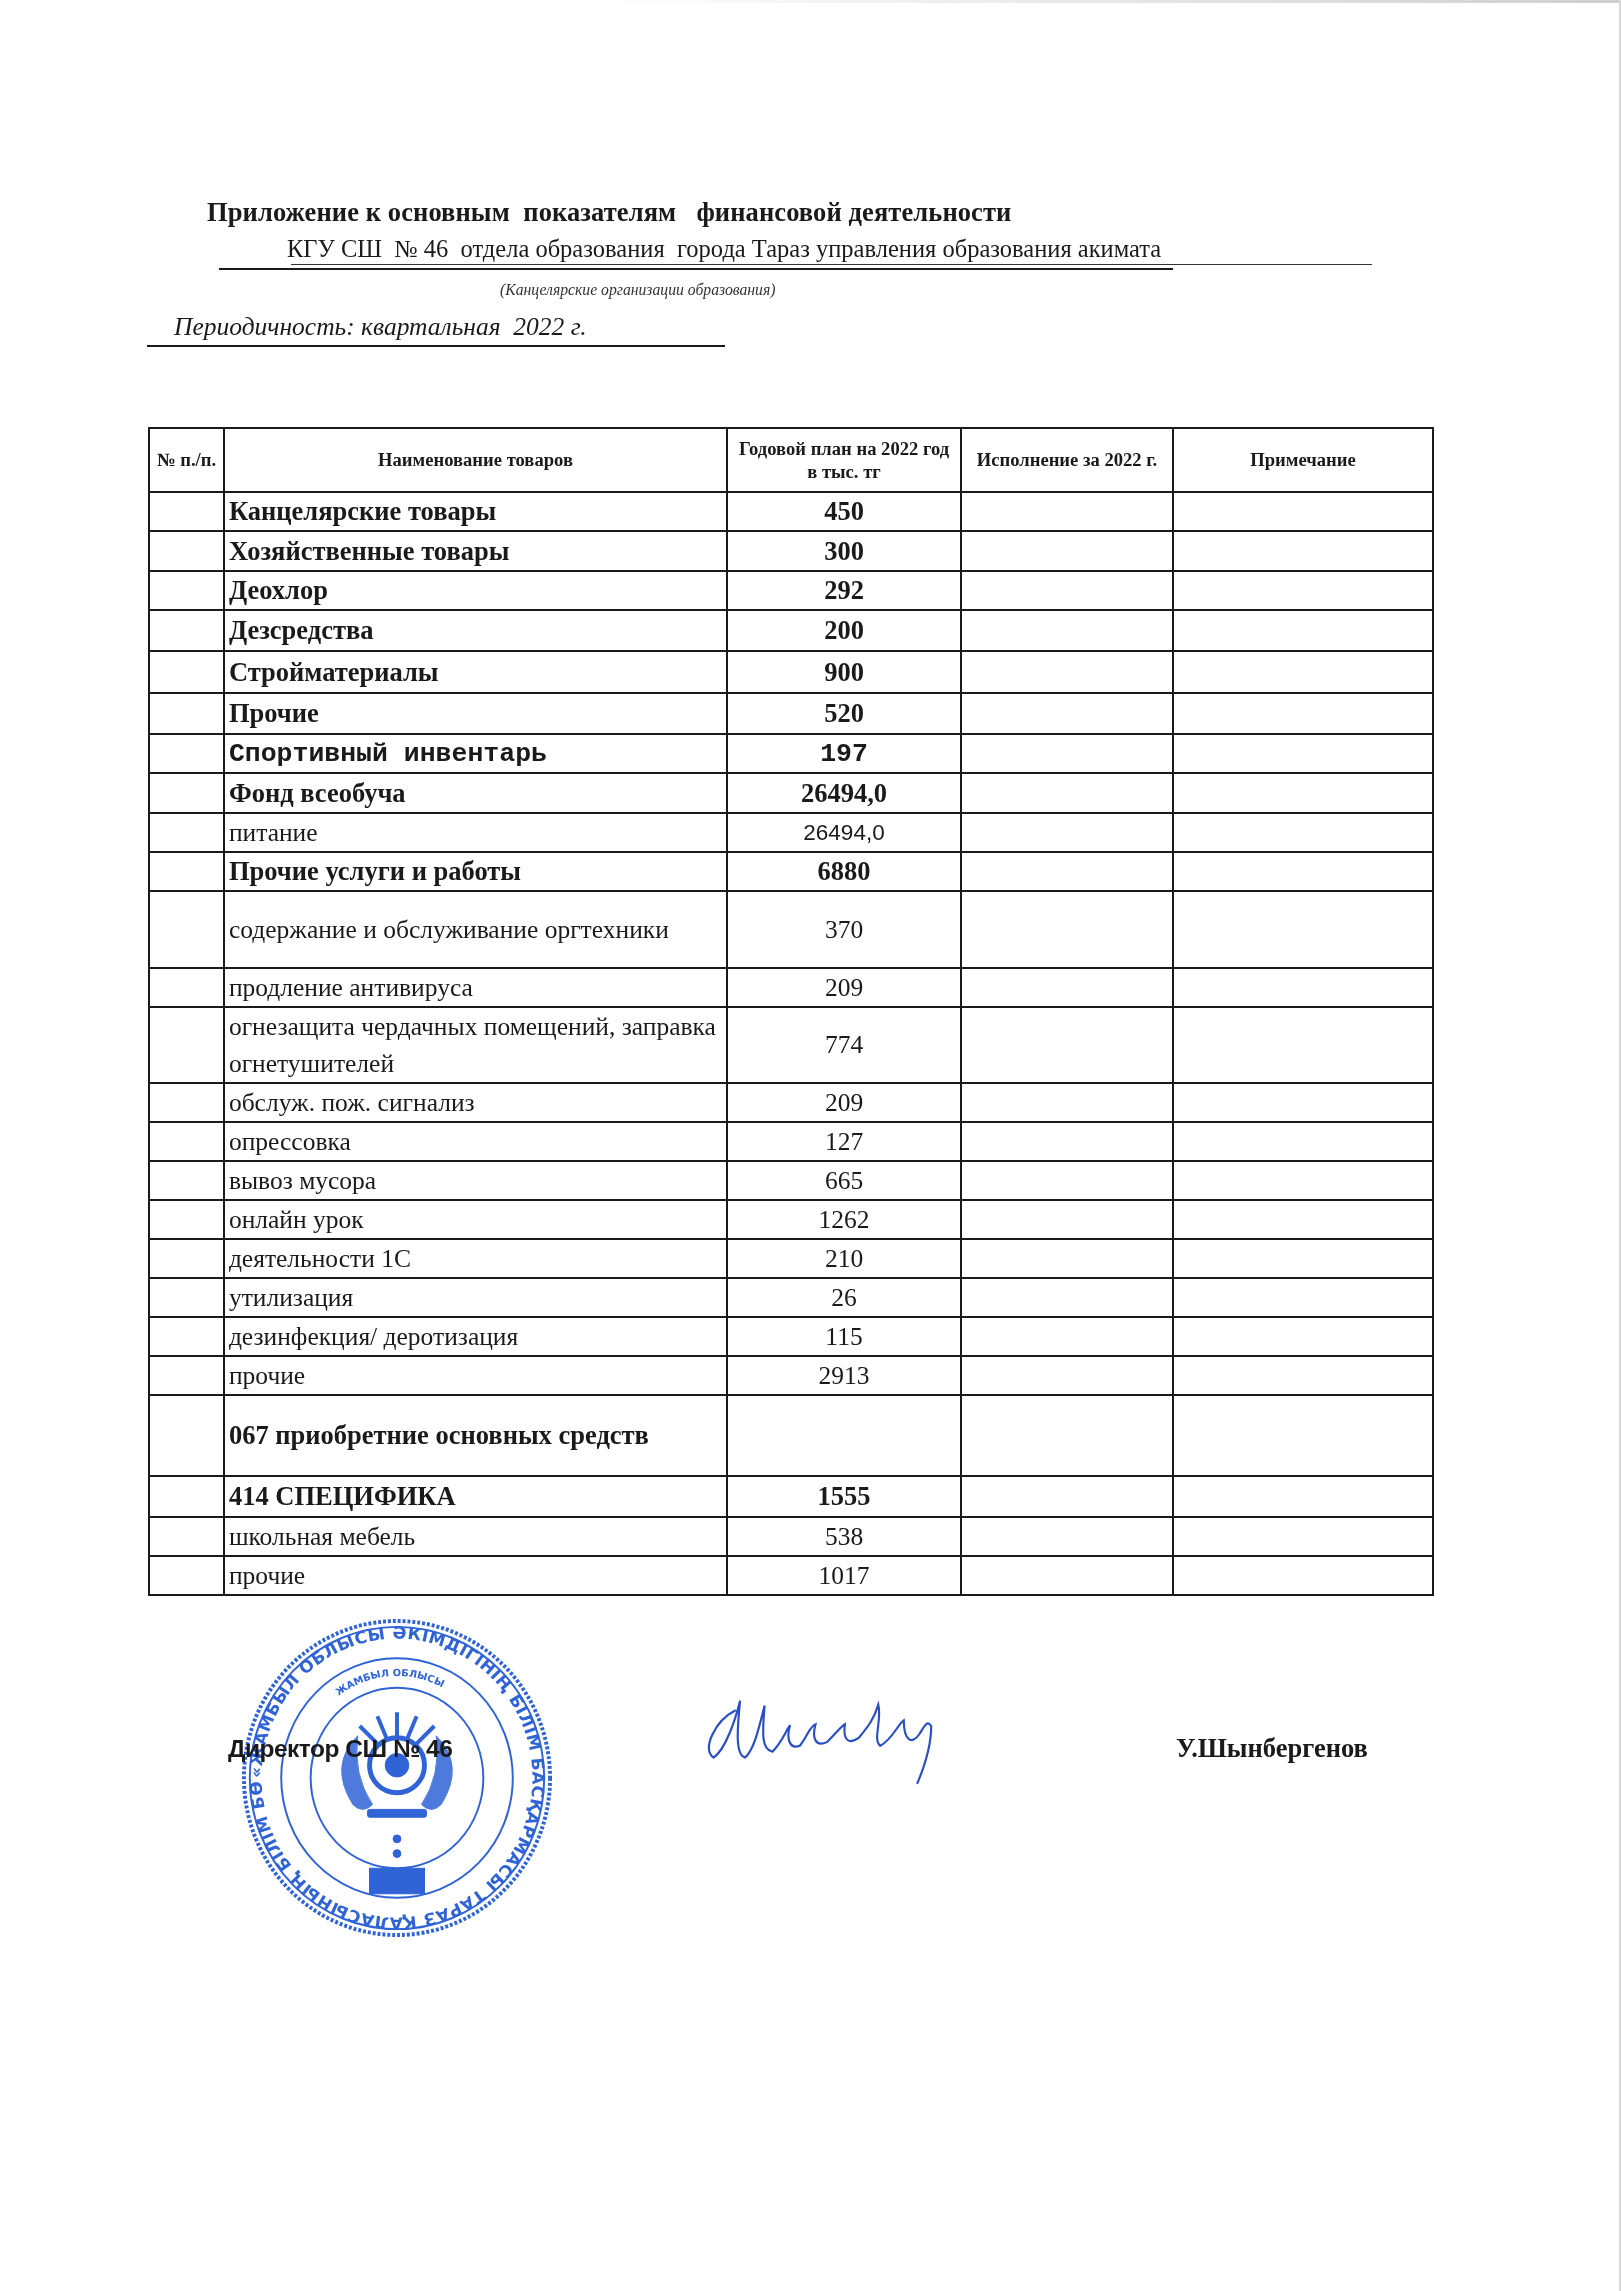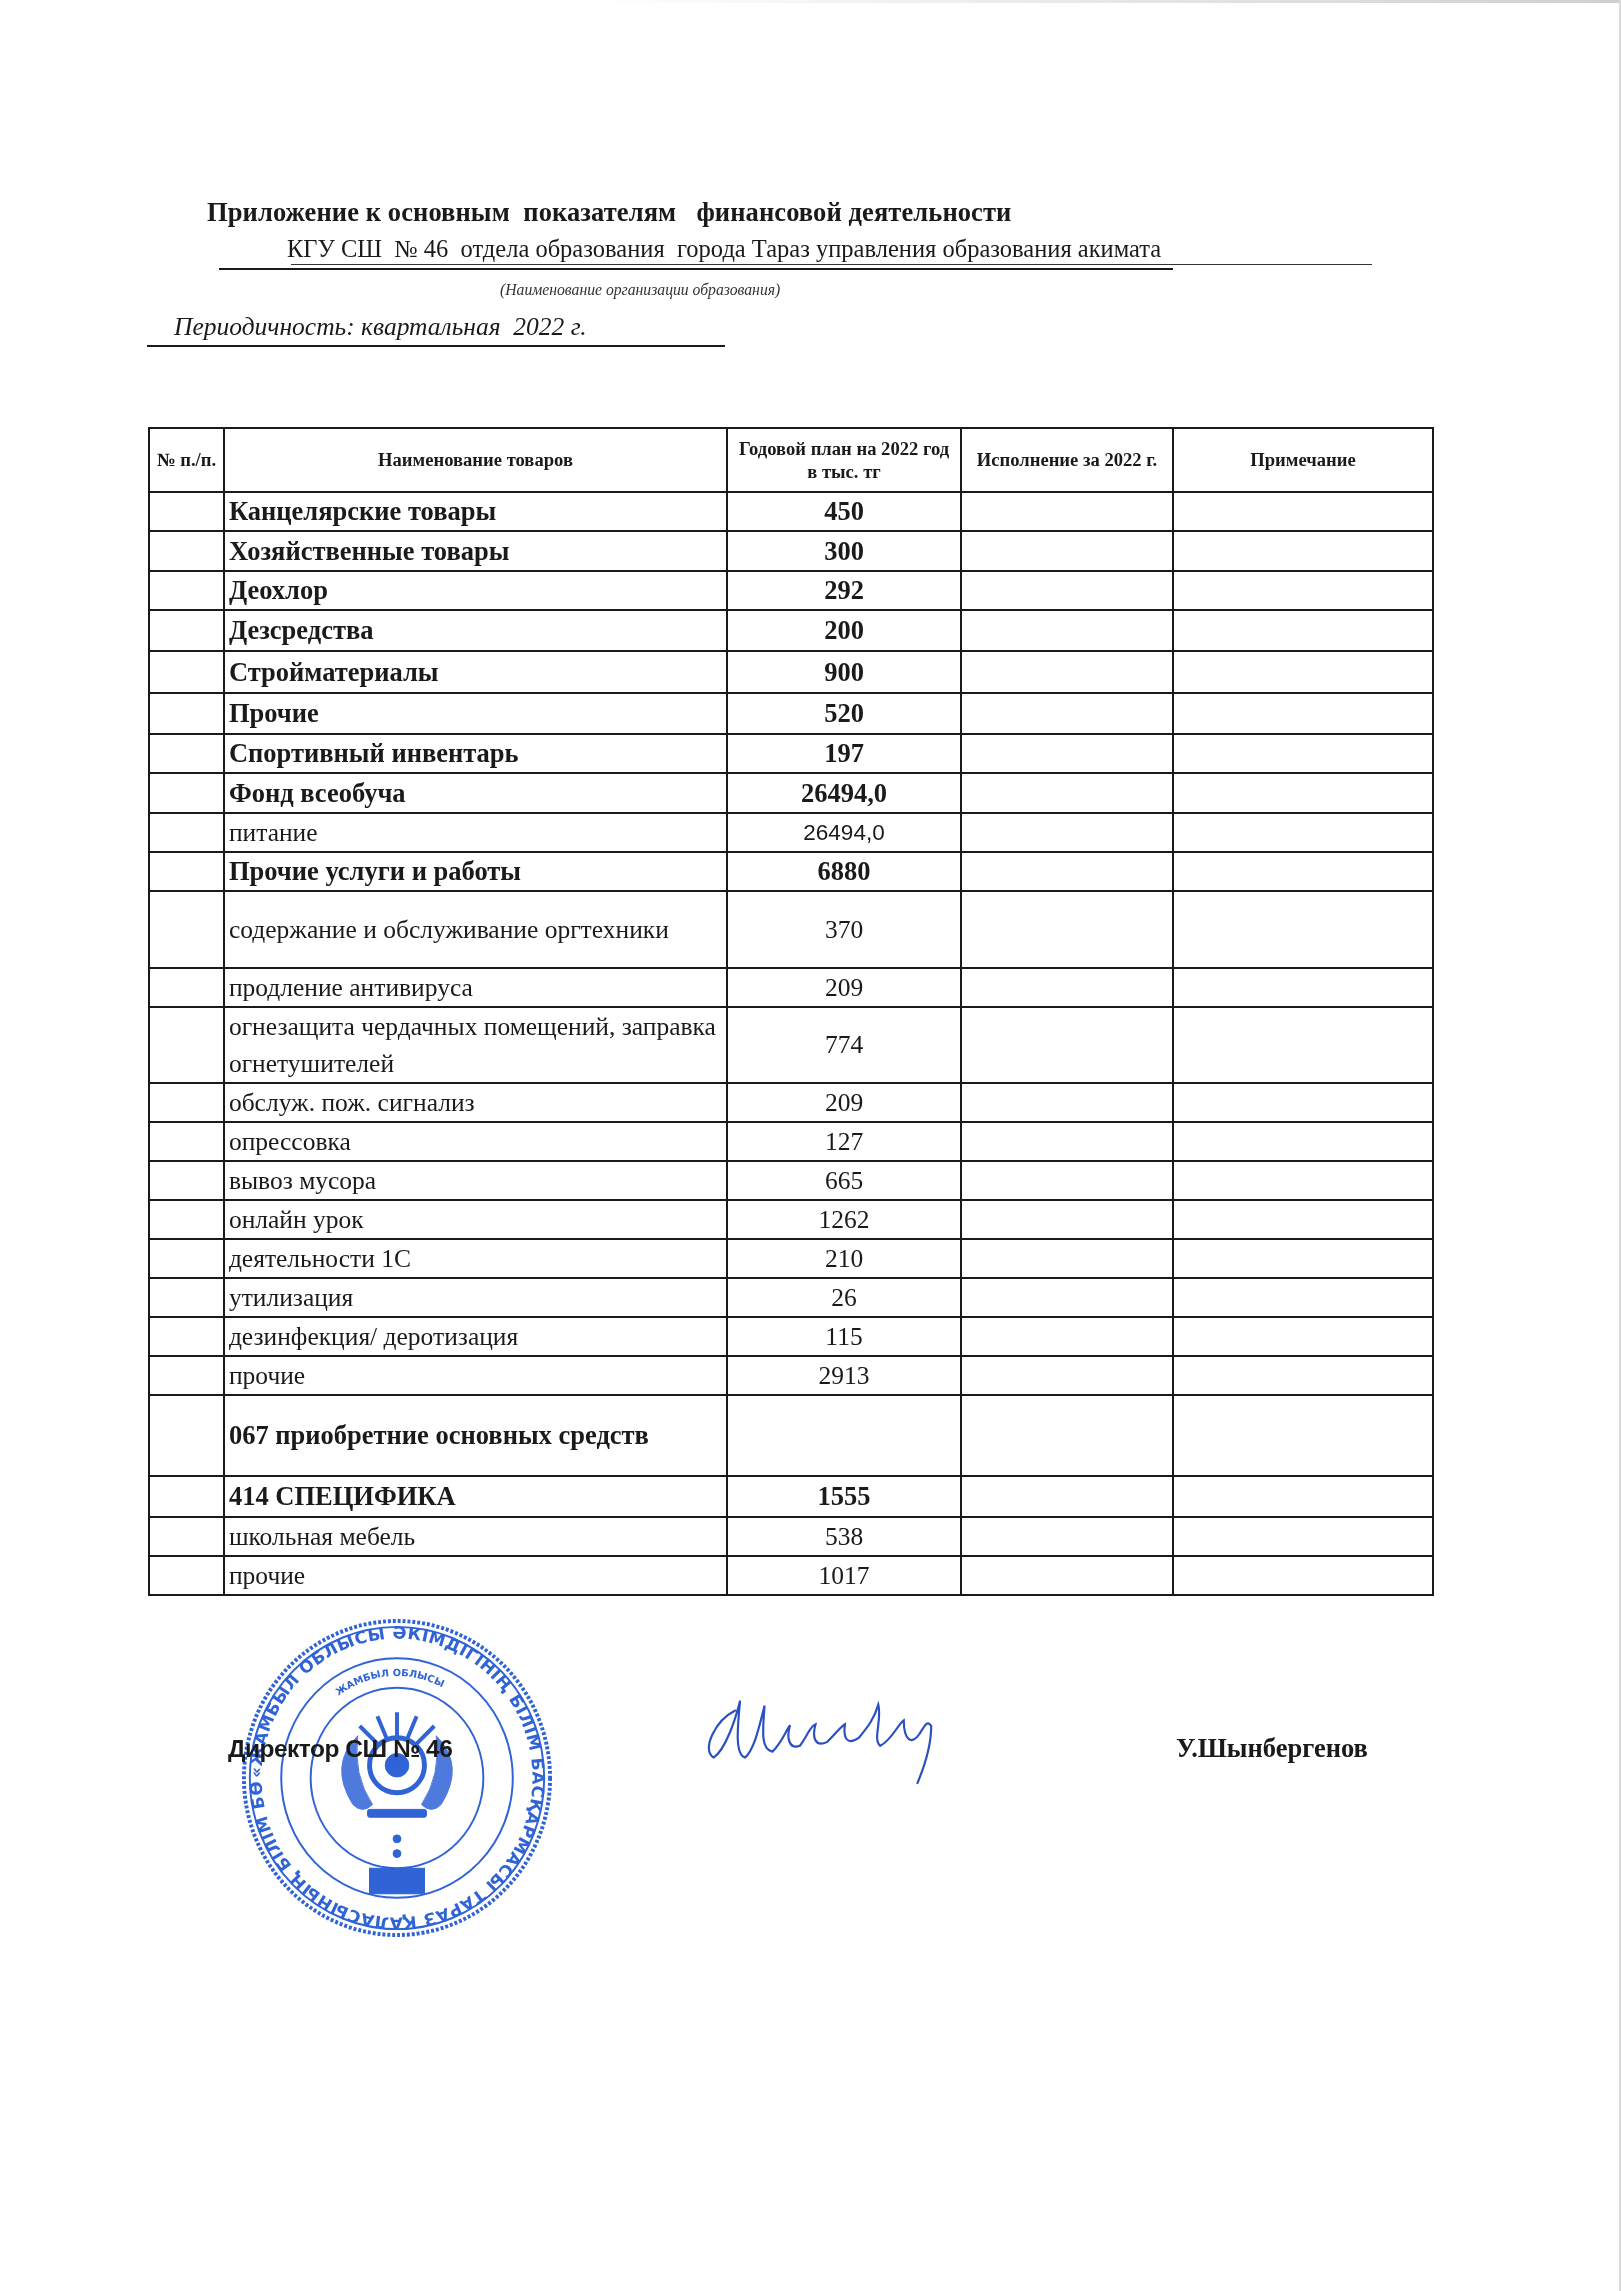--- a/index.html
+++ b/index.html
@@ -47,21 +47,21 @@
 </head>
 <body>
 
 <div class="top-shadow"></div>
 <div class="page-edge-right"></div>
 
 <div class="title">Приложение к основным  показателям   финансовой деятельности</div>
 <div class="org-underline2"></div>
 <div class="org">КГУ СШ  № 46  отдела образования  города Тараз управления образования акимата </div>
 <div class="org-underline1"></div>
-<div class="org-hint">(Наименование организации образования)</div>
+<div class="org-hint">(Канцелярские организации образования)</div>
 <div class="period">Периодичность: квартальная  2022 г.</div>
 <div class="period-underline"></div>
 
 <table class="report">
   <colgroup>
     <col class="c-num">
       <col class="c-name">
       <col class="c-plan">
       <col class="c-exec">
       <col class="c-note">
@@ -111,21 +111,21 @@
         <td class="execution"></td>
         <td class="note"></td>
       </tr>
       <tr class="bold" style="height: 41px;">
         <td class="num"></td>
         <td class="name">Прочие</td>
         <td class="plan">520</td>
         <td class="execution"></td>
         <td class="note"></td>
       </tr>
-      <tr class="bold" style="height: 39px;">
+      <tr class="bold" style="height: 39px; font-family: Liberation Mono, monospace;">
         <td class="num"></td>
         <td class="name">Спортивный инвентарь</td>
         <td class="plan">197</td>
         <td class="execution"></td>
         <td class="note"></td>
       </tr>
       <tr class="bold" style="height: 40px;">
         <td class="num"></td>
         <td class="name">Фонд всеобуча</td>
         <td class="plan">26494,0</td>

